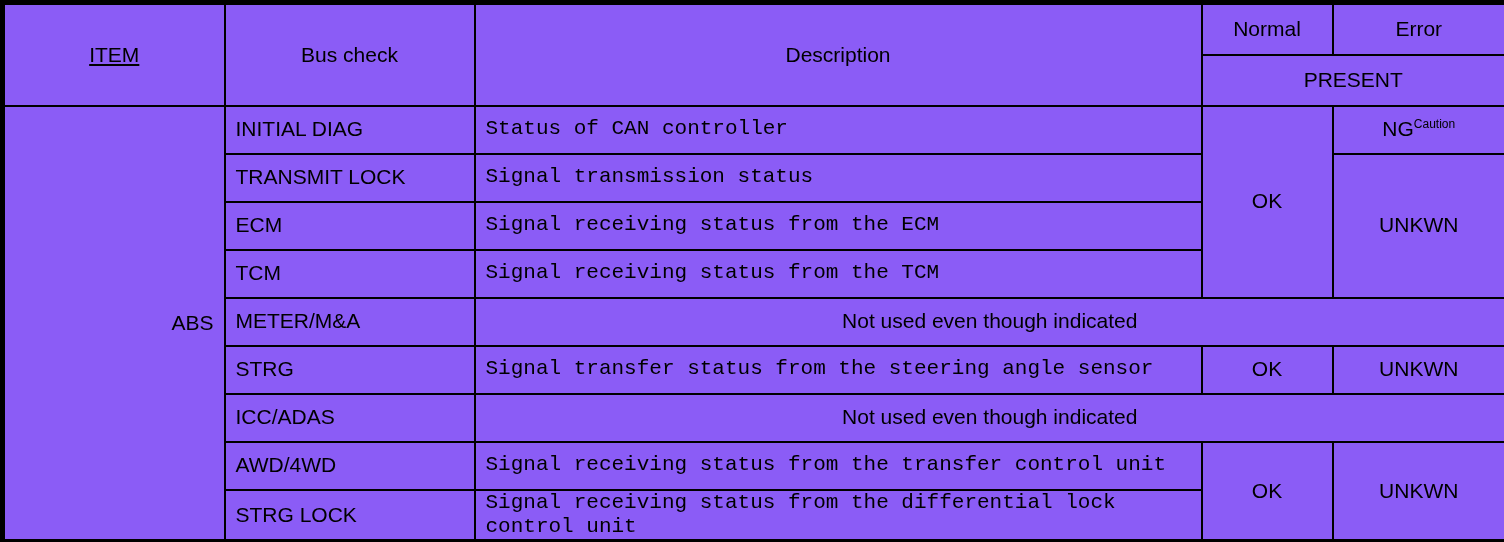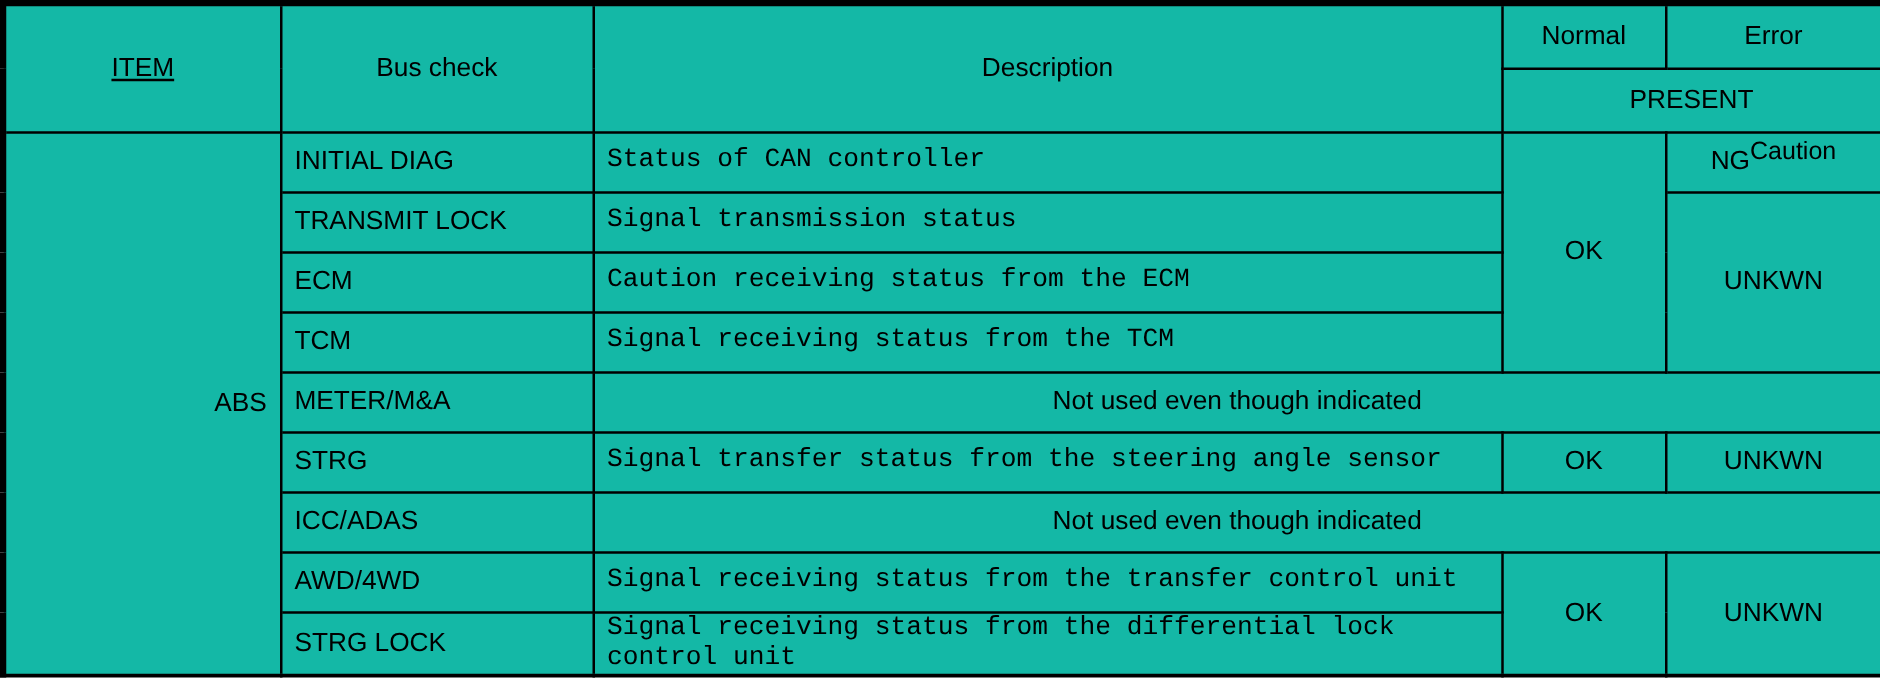--- a/index.html
+++ b/index.html
@@ -34,21 +34,21 @@
 
   table.can-table td,
   table.can-table th {
     border: 2px solid #000000;
     padding: 0 10px;
     font-weight: normal;
     font-size: 21px;
     line-height: 1.15;
     vertical-align: middle;
     box-sizing: border-box;
-    background: #14b8a6;
+    background: #8b5cf6;
   }
 
   
   th.hdr {
     font-weight: bold;
     font-size: 23px;
     text-align: center;
   }
   th.hdr-item    { width: 222px; text-decoration: underline; }
   th.hdr-bus     { width: 250px; }
@@ -95,21 +95,21 @@
     font-size: 21px;
     vertical-align: middle;
     padding-bottom: 26px;
   }
   td.status-ng {
     text-align: center;
     font-size: 21px;
     white-space: nowrap;
   }
   .sup-caution {
-    font-size: 20px;
+    font-size: 12px;
     vertical-align: super;
     line-height: 0;
   }
 
   tr.data-row { height: 48px; }
   tr.hdr-row-1 { height: 52px; }
   tr.hdr-row-2 { height: 51px; }
 </style>
 </head>
 <body>
@@ -146,21 +146,21 @@
       </tr>
 
       <tr class="data-row">
         <td class="bus-cell">TRANSMIT LOCK</td>
         <td class="desc-cell">Signal transmission status</td>
         <td class="status-cell" rowspan="3">UNKWN</td>
       </tr>
 
       <tr class="data-row">
         <td class="bus-cell">ECM</td>
-        <td class="desc-cell">Caution receiving status from the ECM</td>
+        <td class="desc-cell">Signal receiving status from the ECM</td>
       </tr>
 
       <tr class="data-row">
         <td class="bus-cell">TCM</td>
         <td class="desc-cell">Signal receiving status from the TCM</td>
       </tr>
 
       <tr class="data-row">
         <td class="bus-cell">METER/M&amp;A</td>
         <td class="desc-merged" colspan="3">Not used even though indicated</td>

